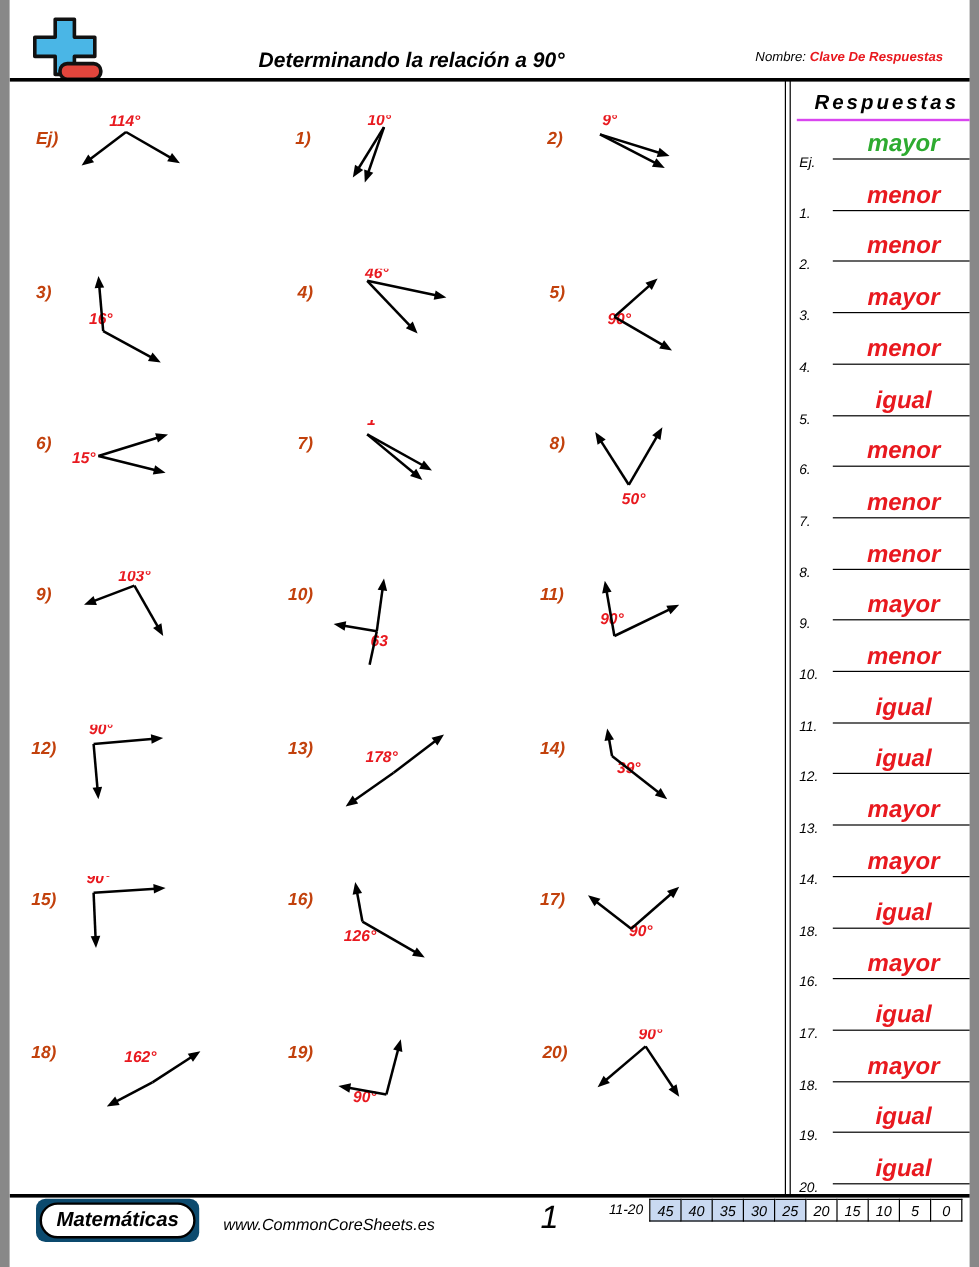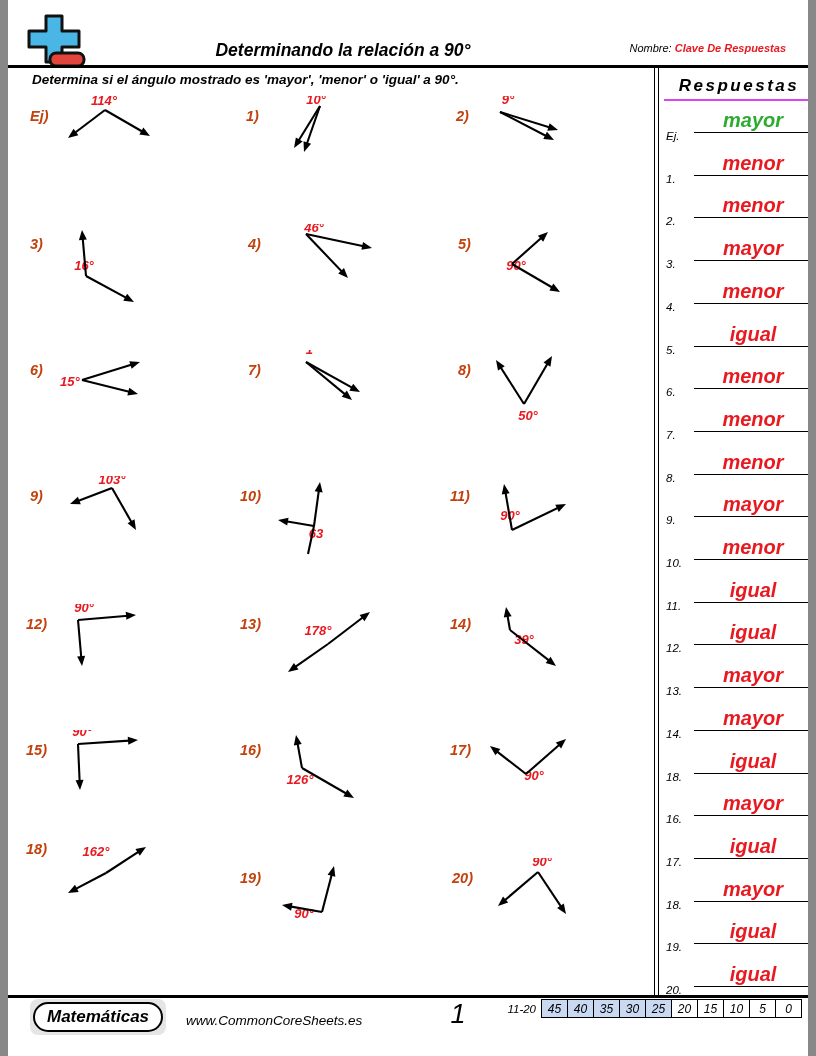--- a/index.html
+++ b/index.html
@@ -25,21 +25,21 @@
   #answers-title{position:absolute;left:656px;top:76px;width:150px;text-align:center;
                  font-size:17px;font-weight:700;letter-spacing:2.5px;color:#000;
                  border-bottom:2px solid #d946ef;padding-bottom:3px;}
   .ans-row{position:absolute;left:656px;width:154px;height:32px;}
   .ans-num{position:absolute;left:2px;bottom:0;font-size:11.5px;color:#000;}
   .ans-text{display:block;margin-left:30px;width:118px;text-align:center;
             font-size:20px;font-weight:700;line-height:1.0;
             border-bottom:1.8px solid #000;padding-bottom:2px;}
   
   #footer-rule{position:absolute;left:0;top:995px;width:816px;height:3px;background:#000;}
-  #brand-pill{position:absolute;left:22px;top:999px;background:#e5e5e5;border-radius:8px;padding:3px;}
+  #brand-pill{position:absolute;left:22px;top:999px;background:#0c4a6e;border-radius:8px;padding:3px;}
   #brand-pill .inner{background:#fff;border:2.5px solid #000;border-radius:16px;
                      padding:3px 12px;font-size:17px;font-weight:700;color:#000;}
   #website{position:absolute;left:178px;top:1013px;font-size:13.5px;color:#000;}
   #page-number{position:absolute;left:400px;top:999px;width:100px;text-align:center;
                font-size:27px;color:#000;}
   #grade-table{position:absolute;right:6px;top:999px;border-collapse:collapse;}
   #grade-table td{border:1.6px solid #000;width:25px;height:17px;text-align:center;
                   font-size:12px;color:#000;padding:0;}
   #grade-table td.g-label{border:none;width:42px;text-align:right;padding-right:5px;font-size:11.5px;}
   #grade-table td.shaded{background:#c9d9f1;}
@@ -52,21 +52,20 @@
   <svg id="logo" width="64" height="58" viewBox="0 0 64 58">
     <path d="M22 4 h16 v15 h17 v16 h-17 v15 h-16 v-15 h-17 v-16 h17 z" fill="#4ab6e6" stroke="#111" stroke-width="3" stroke-linejoin="round"></path>
     <rect x="26" y="41" width="34" height="13" rx="6" fill="#e2453c" stroke="#111" stroke-width="3"></rect>
   </svg>
   <div id="page-title">Determinando la relación a 90°</div>
   <div id="name-line">
     <span>Nombre:</span>
     <span class="name-val" style="color:#e8191f">Clave De Respuestas</span>
   </div>
   <div id="header-rule"></div>
-  <div id="instruction">Determina si el ángulo mostrado es 'mayor', 'menor' o 'igual' a 90°.</div>
 
   <div id="divider"></div>
 
   <div id="problems">
       <div class="problem-item" style="left: 22px; top: 96px;">
         <span class="p-num">Ej)</span>
         <svg width="130" height="85" viewBox="0 0 130 85" class="angle-svg">
           <text x="44" y="9" text-anchor="middle" fill="#e8191f" class="deg">114°</text>
           <line x1="45" y1="14" x2="11.987031928011582" y2="38.98278664907232" stroke="#000" stroke-width="2.1"></line>
           <polygon points="8,42 13.560293175281016,32.775947755735366 18.38783453676531,39.1551988405539" fill="#000"></polygon>
@@ -238,21 +237,21 @@
       <div class="problem-item" style="left: 442px; top: 730px;">
         <span class="p-num">17)</span>
         <svg width="130" height="85" viewBox="0 0 130 85" class="angle-svg">
           <text x="54" y="50" text-anchor="middle" fill="#e8191f" class="deg">90°</text>
           <line x1="46" y1="44" x2="13.946761086881631" y2="19.0697030675746" stroke="#000" stroke-width="2.1"></line>
           <polygon points="10,16 20.349284627822943,18.981997265643898 15.43775971970358,25.296815004654512" fill="#000"></polygon>
           <line x1="46" y1="44" x2="82.23711652646561" y2="12.29252303934259" stroke="#000" stroke-width="2.1"></line>
           <polygon points="86,9 81.1082514844053,18.595352857512694 75.84021462145715,12.57473929985767" fill="#000"></polygon>
         </svg>
       </div>
-      <div class="problem-item" style="left: 18px; top: 829px;">
+      <div class="problem-item" style="left: 18px; top: 858px; gap: 21px;">
         <span class="p-num">18)</span>
         <svg width="130" height="85" viewBox="0 0 130 85" class="angle-svg">
           <text x="40" y="27" text-anchor="middle" fill="#e8191f" class="deg">162°</text>
           <line x1="50" y1="44" x2="16.424591111909912" y2="61.671267835836886" stroke="#000" stroke-width="2.1"></line>
           <polygon points="12,64 18.986196492489334,55.80286278214585 22.712167955150314,62.88220856120171" fill="#000"></polygon>
           <line x1="50" y1="44" x2="85.80778191849681" y2="20.72494175297707" stroke="#000" stroke-width="2.1"></line>
           <polygon points="90,18 83.79551723937529,26.80365797115669 79.43561043461197,20.096109040751593" fill="#000"></polygon>
         </svg>
       </div>
       <div class="problem-item" style="left: 232px; top: 858px;">

